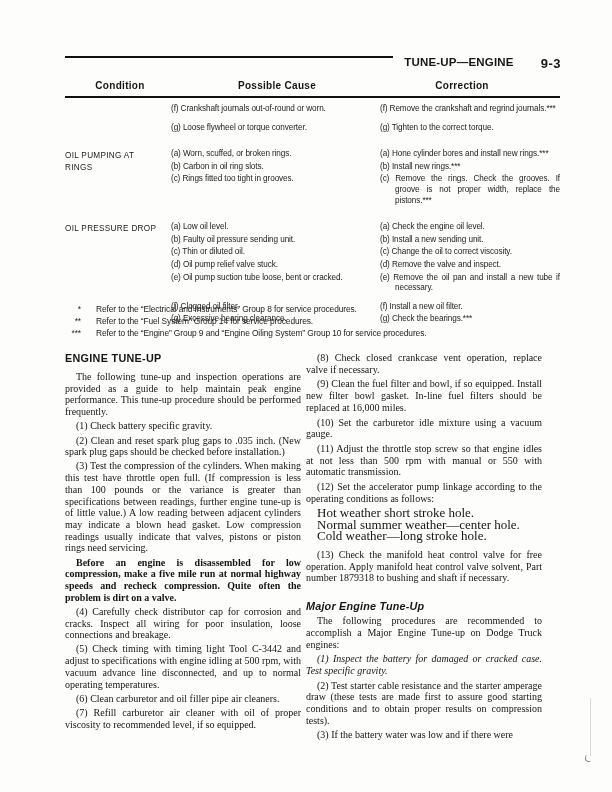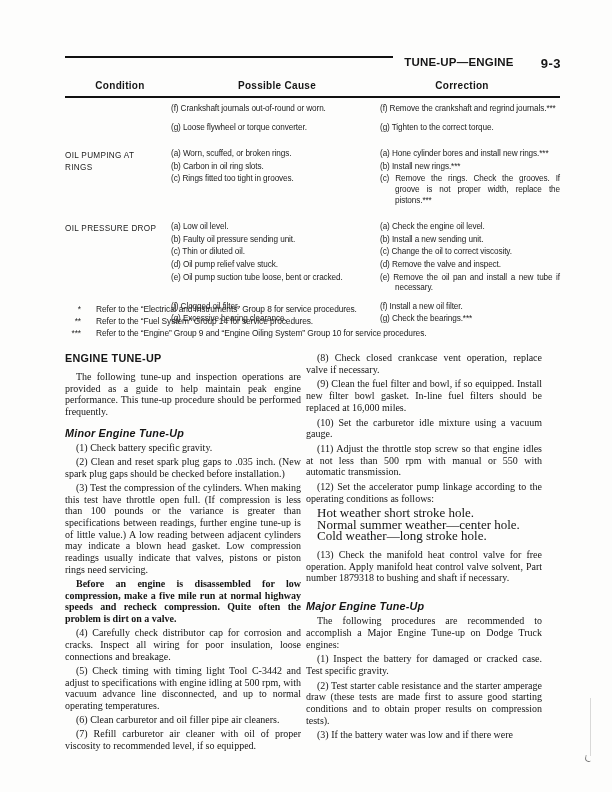--- a/index.html
+++ b/index.html
@@ -193,21 +193,20 @@
       <div class="footnote">
         <span class="stars">***</span>
         <span class="ftext">Refer to the “Engine” Group 9 and “Engine Oiling System” Group 10 for service procedures.</span>
       </div>
     </div>
 
   <div class="body-cols">
     <div class="col" id="col-left">
         <div class="h1">ENGINE TUNE-UP</div>
         <div class="p">The following tune-up and inspection operations are provided as a guide to help maintain peak engine performance. This tune-up procedure should be performed frequently.</div>
-        <div class="h2">Minor Engine Tune-Up</div>
         <div class="p">(1) Check battery specific gravity.</div>
         <div class="p">(2) Clean and reset spark plug gaps to .035 inch. (New spark plug gaps should be checked before installation.)</div>
         <div class="p">(3) Test the compression of the cylinders. When making this test have throttle open full. (If compression is less than 100 pounds or the variance is greater than specifications between readings, further engine tune-up is of little value.) A low reading between adjacent cylinders may indicate a blown head gasket. Low compression readings usually indicate that valves, pistons or piston rings need servicing.</div>
         <div class="p pb">Before an engine is disassembled for low compression, make a five mile run at normal highway speeds and recheck compression. Quite often the problem is dirt on a valve.</div>
         <div class="p">(4) Carefully check distributor cap for corrosion and cracks. Inspect all wiring for poor insulation, loose connections and breakage.</div>
         <div class="p">(5) Check timing with timing light Tool C-3442 and adjust to specifications with engine idling at 500 rpm, with vacuum advance line disconnected, and up to normal operating temperatures.</div>
         <div class="p">(6) Clean carburetor and oil filler pipe air cleaners.</div>
         <div class="p">(7) Refill carburetor air cleaner with oil of proper viscosity to recommended level, if so equipped.</div>
       </div>
     <div class="col" id="col-right">
@@ -215,21 +214,21 @@
         <div class="p" style="margin-top: 3px;">(9) Clean the fuel filter and bowl, if so equipped. Install new filter bowl gasket. In-line fuel filters should be replaced at 16,000 miles.</div>
         <div class="p" style="margin-top: 3px;">(10) Set the carburetor idle mixture using a vacuum gauge.</div>
         <div class="p" style="margin-top: 3px;">(11) Adjust the throttle stop screw so that engine idles at not less than 500 rpm with manual or 550 with automatic transmission.</div>
         <div class="p" style="margin-top: 3px;">(12) Set the accelerator pump linkage according to the operating conditions as follows:</div>
         <div class="sub">Hot weather short stroke hole.</div>
         <div class="sub">Normal summer weather—center hole.</div>
         <div class="sub">Cold weather—long stroke hole.</div>
         <div class="p" style="margin-top: 7px;">(13) Check the manifold heat control valve for free operation. Apply manifold heat control valve solvent, Part number 1879318 to bushing and shaft if necessary.</div>
         <div class="h2" style="margin-top: 16px;">Major Engine Tune-Up</div>
         <div class="p">The following procedures are recommended to accomplish a Major Engine Tune-up on Dodge Truck engines:</div>
-        <div class="p" style="margin-top: 3px;">(1) Inspect the battery for damaged or cracked case. Test specific gravity.</div>
+        <div class="p" style="margin-top: 3px; font-style: italic;">(1) Inspect the battery for damaged or cracked case. Test specific gravity.</div>
         <div class="p" style="margin-top: 3px;">(2) Test starter cable resistance and the starter amperage draw (these tests are made first to assure good starting conditions and to obtain proper results on compression tests).</div>
         <div class="p" style="margin-top: 3px;">(3) If the battery water was low and if there were</div>
       </div>
   </div>
 
   <div class="edge-streak"></div>
   <div class="edge-mark"></div>
 </div>
 
 </body></html>

